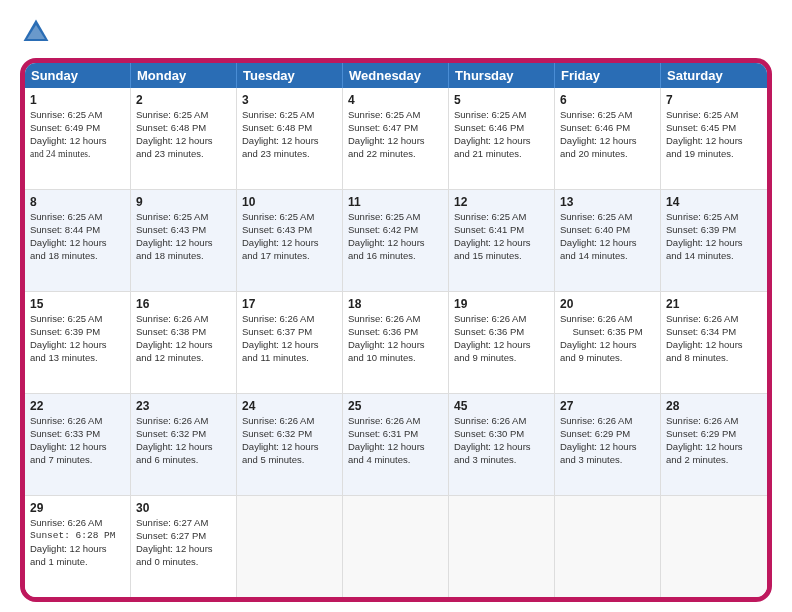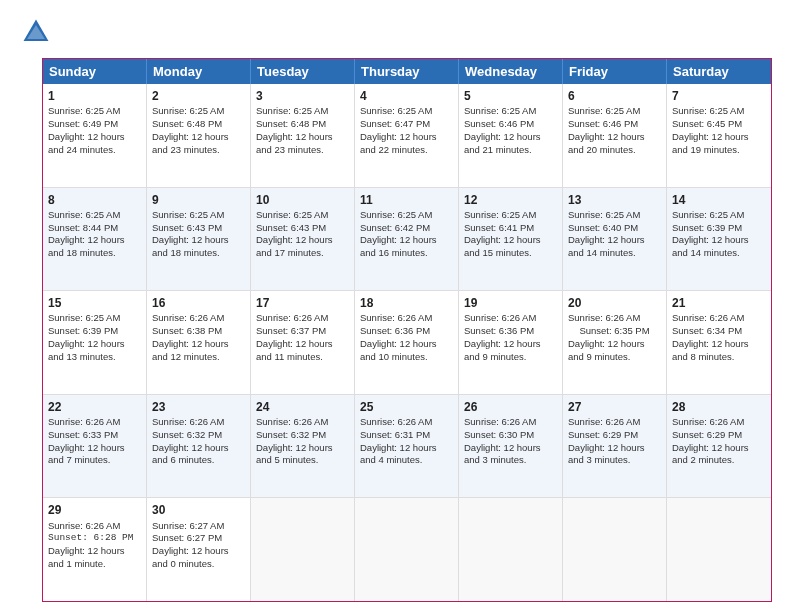--- a/index.html
+++ b/index.html
@@ -46,26 +46,25 @@
       font-weight: bold;
       color: #222;
       line-height: 1.1;
     }
     .subtitle {
       font-size: 15px;
       color: #555;
     }
     .calendar {
       flex: 1;
-      border: 1px solid #be185d;
-      border-radius: 0;
+      border: 5px solid #be185d;
+      border-radius: 16px;
       overflow: hidden;
       display: flex;
       flex-direction: column;
-      margin-left: 22px;
     }
     .cal-header {
       display: grid;
       grid-template-columns: repeat(7, 1fr);
       background: #2a6db5;
     }
     .cal-header-cell {
       color: #fff;
       font-weight: bold;
       font-size: 13px;
@@ -136,33 +135,33 @@
       <div class="month-title"></div>
       <div class="subtitle"></div>
     </div>
   </div>
 
   <div class="calendar">
     <div class="cal-header" id="cal-header">
         <div class="cal-header-cell">Sunday</div>
         <div class="cal-header-cell">Monday</div>
         <div class="cal-header-cell">Tuesday</div>
+        <div class="cal-header-cell">Wednesday</div>
         <div class="cal-header-cell">Thursday</div>
-        <div class="cal-header-cell">Wednesday</div>
         <div class="cal-header-cell">Friday</div>
         <div class="cal-header-cell">Saturday</div>
       </div>
     <div class="cal-body" id="cal-body">
         <div class="cal-row">
           <div class="cal-cell">
             <span class="day-num">1</span>
             <span style="display: block;">Sunrise: 6:25 AM</span>
             <span style="display: block;">Sunset: 6:49 PM</span>
             <span style="display: block;">Daylight: 12 hours</span>
-            <span style="display: block;">and 24 minutes.</span>
+            <span style="display: block; font-family: Liberation Serif, serif;">and 24 minutes.</span>
           </div>
           <div class="cal-cell">
             <span class="day-num">2</span>
             <span style="display: block;">Sunrise: 6:25 AM</span>
             <span style="display: block;">Sunset: 6:48 PM</span>
             <span style="display: block;">Daylight: 12 hours</span>
             <span style="display: block;">and 23 minutes.</span>
           </div>
           <div class="cal-cell">
             <span class="day-num">3</span>
@@ -325,21 +324,21 @@
             <span style="display: block;">and 5 minutes.</span>
           </div>
           <div class="cal-cell alt-row">
             <span class="day-num">25</span>
             <span style="display: block;">Sunrise: 6:26 AM</span>
             <span style="display: block;">Sunset: 6:31 PM</span>
             <span style="display: block;">Daylight: 12 hours</span>
             <span style="display: block;">and 4 minutes.</span>
           </div>
           <div class="cal-cell alt-row">
-            <span class="day-num">26</span>
+            <span class="day-num">45</span>
             <span style="display: block;">Sunrise: 6:26 AM</span>
             <span style="display: block;">Sunset: 6:30 PM</span>
             <span style="display: block;">Daylight: 12 hours</span>
             <span style="display: block;">and 3 minutes.</span>
           </div>
           <div class="cal-cell alt-row">
             <span class="day-num">27</span>
             <span style="display: block;">Sunrise: 6:26 AM</span>
             <span style="display: block;">Sunset: 6:29 PM</span>
             <span style="display: block;">Daylight: 12 hours</span>

